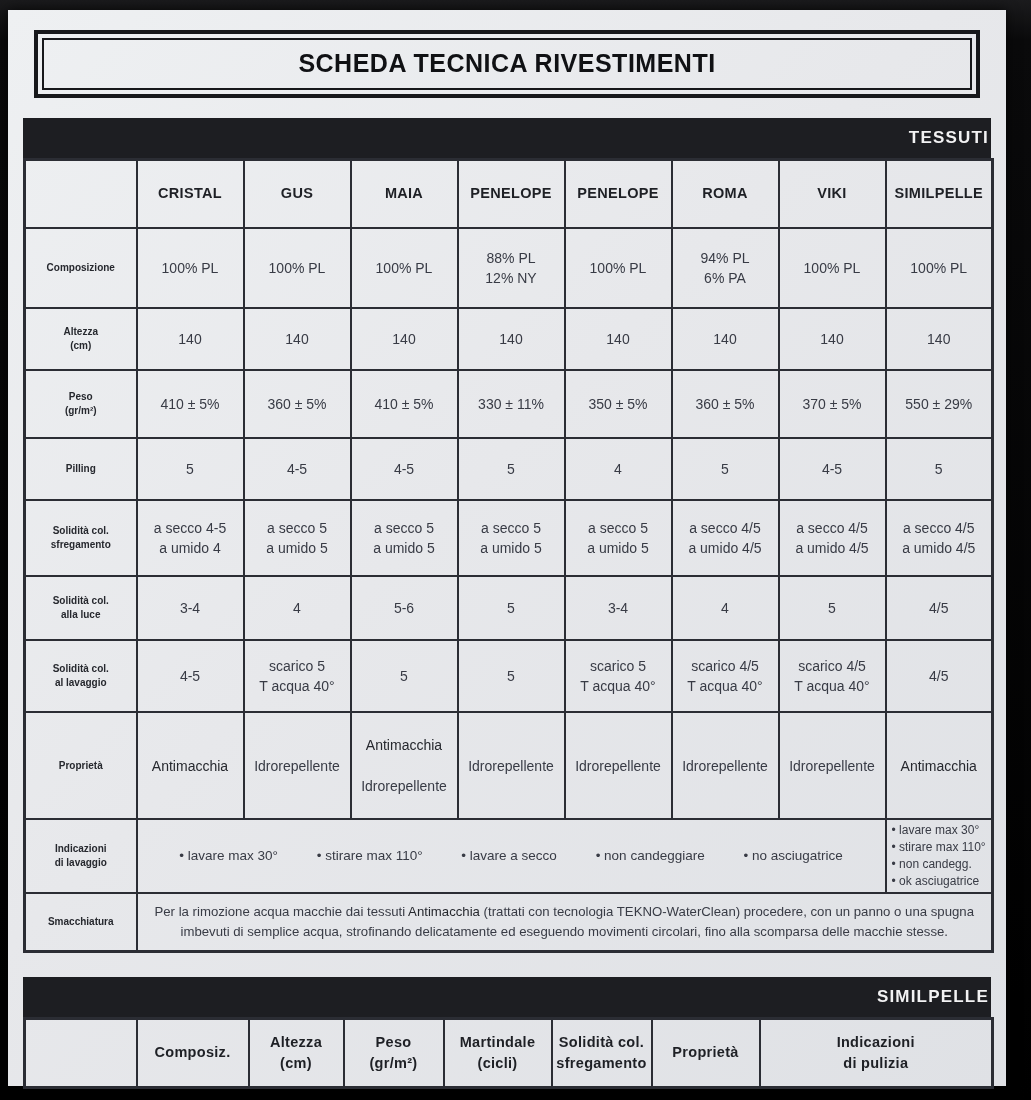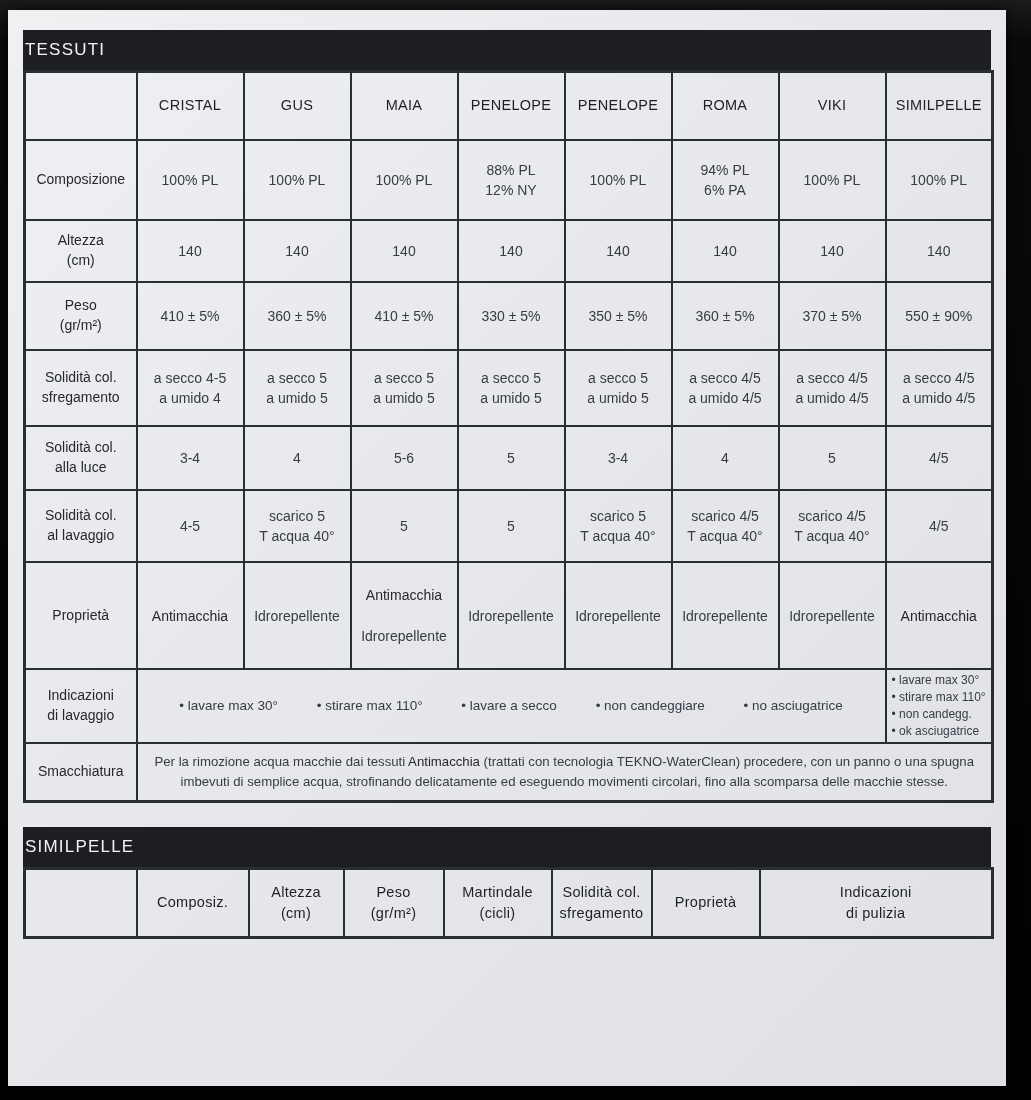--- a/index.html
+++ b/index.html
@@ -20,35 +20,35 @@
   
   .title-box{margin:20px 26px 0 26px;border:4px solid #17181b;padding:4px;}
   .title-inner{border:2px solid #17181b;text-align:center;padding:9px 0 10px 0;}
   .title-inner h1{margin:0;font-size:25px;letter-spacing:.5px;color:#101114;font-weight:bold;}
 
   
   .section{margin:0 15px;}
   .section-tessuti{margin-top:20px;}
   .section-similpelle{margin-top:24px;}
   .section-bar{
-    background:#1d1e22;color:#f2f2f3;text-align:left;
-    font-size:17px;font-weight:normal;letter-spacing:1.2px;
+    background:#1d1e22;color:#f2f2f3;text-align:right;
+    font-size:17px;font-weight:bold;letter-spacing:1.2px;
     padding:8px 0;border:2px solid #1d1e22;
   }
   table{border-collapse:collapse;width:968px;table-layout:fixed;background:transparent;}
   table,td{border:2px solid #2b2d34;}
   table{border-width:3px;}
   td{
     text-align:center;vertical-align:middle;
     font-size:14px;color:#383b45;
     white-space:pre-line;line-height:1.45;
     padding:2px 3px;
   }
-  td.label-cell{font-weight:normal;color:#26282e;font-size:14px;line-height:1.4;}
-  td.col-head{font-weight:normal;color:#1e2025;font-size:14.5px;letter-spacing:.3px;}
+  td.label-cell{font-weight:bold;color:#26282e;font-size:10px;line-height:1.4;}
+  td.col-head{font-weight:bold;color:#1e2025;font-size:14.5px;letter-spacing:.3px;}
   .bold{font-weight:normal;color:#26282e;}
 
   
   .r-head td{height:62px;}
   .r-comp td{height:74px;}
   .r-alt td{height:56px;}
   .r-peso td{height:62px;}
   .r-mart td{height:64px;}
   .r-pill td{height:56px;}
   .r-sfre td{height:70px;}
@@ -65,20 +65,25 @@
   
   .s-head td{height:62px;}
 </style>
 </head>
 <body>
 
 <div class="photo-frame"></div>
 
 <div class="paper">
 
+  <div class="title-box">
+    <div class="title-inner">
+      <h1>SCHEDA TECNICA RIVESTIMENTI</h1>
+    </div>
+  </div>
 
   <div class="section section-tessuti">
     <div class="section-bar">TESSUTI</div>
 
     <table>
       <colgroup>
         <col style="width:112px">
           <col style="width:107px">
           <col style="width:107px">
           <col style="width:107px">
@@ -124,25 +129,36 @@
         <td>140</td>
         <td>140</td>
         <td>140</td>
       </tr>
       <tr class="r-peso">
         <td class="label-cell">Peso
 (gr/m²)</td>
         <td>410 ± 5%</td>
         <td>360 ± 5%</td>
         <td>410 ± 5%</td>
-        <td>330 ± 5%</td>
+        <td>330 ± 11%</td>
         <td>350 ± 5%</td>
         <td>360 ± 5%</td>
         <td>370 ± 5%</td>
-        <td>550 ± 90%</td>
+        <td>550 ± 29%</td>
+      </tr>
+      <tr class="r-pill">
+        <td class="label-cell">Pilling</td>
+        <td>5</td>
+        <td>4-5</td>
+        <td>4-5</td>
+        <td>5</td>
+        <td>4</td>
+        <td>5</td>
+        <td>4-5</td>
+        <td>5</td>
       </tr>
       <tr class="r-sfre">
         <td class="label-cell">Solidità col.
 sfregamento</td>
         <td>a secco 4-5
 a umido 4</td>
         <td>a secco 5
 a umido 5</td>
         <td>a secco 5
 a umido 5</td>

